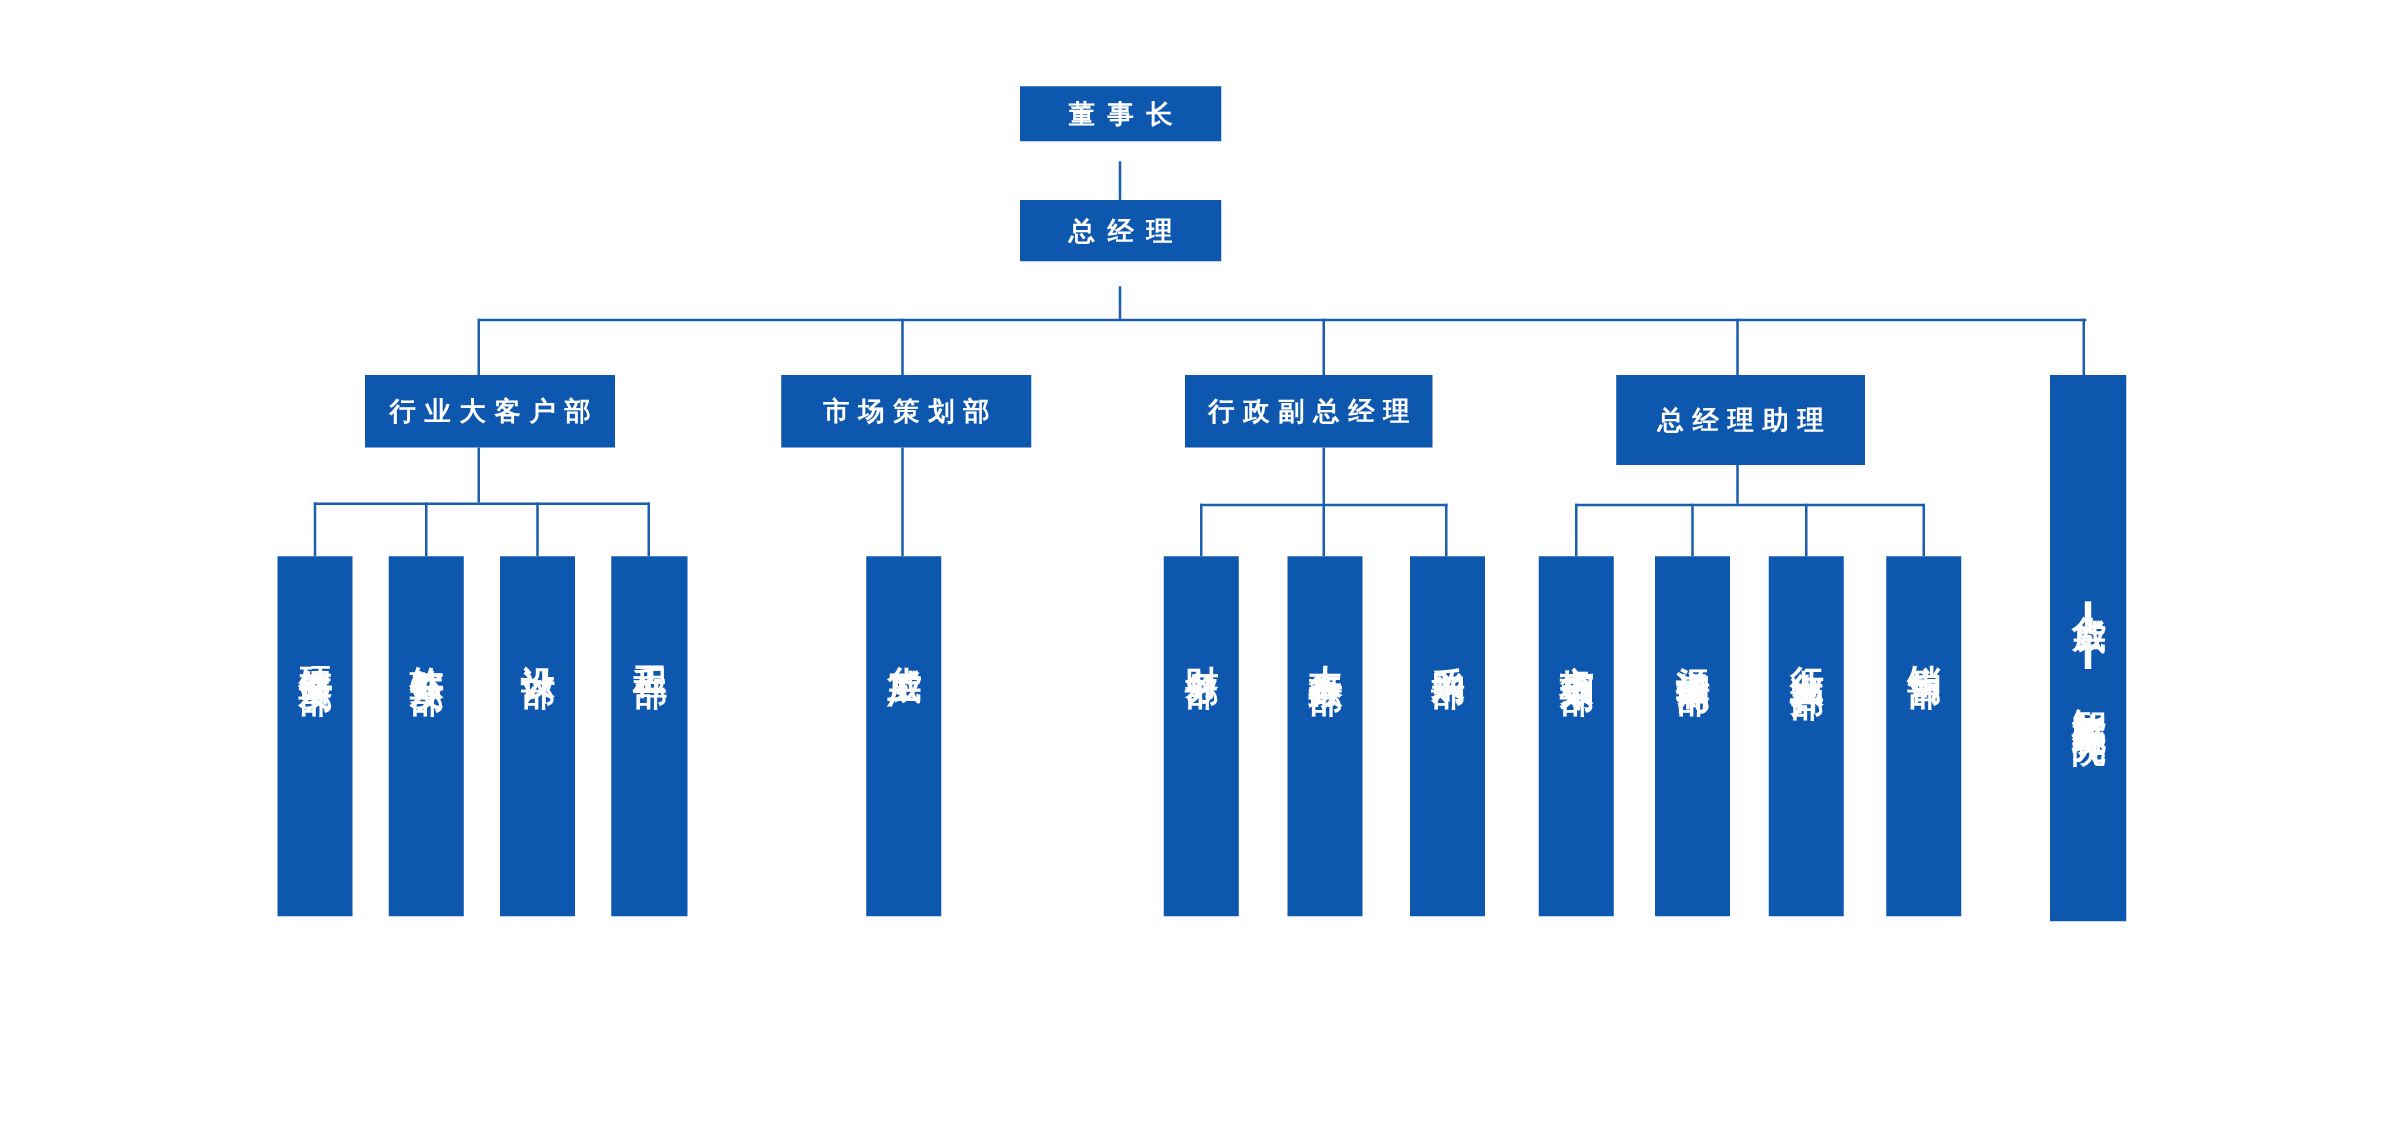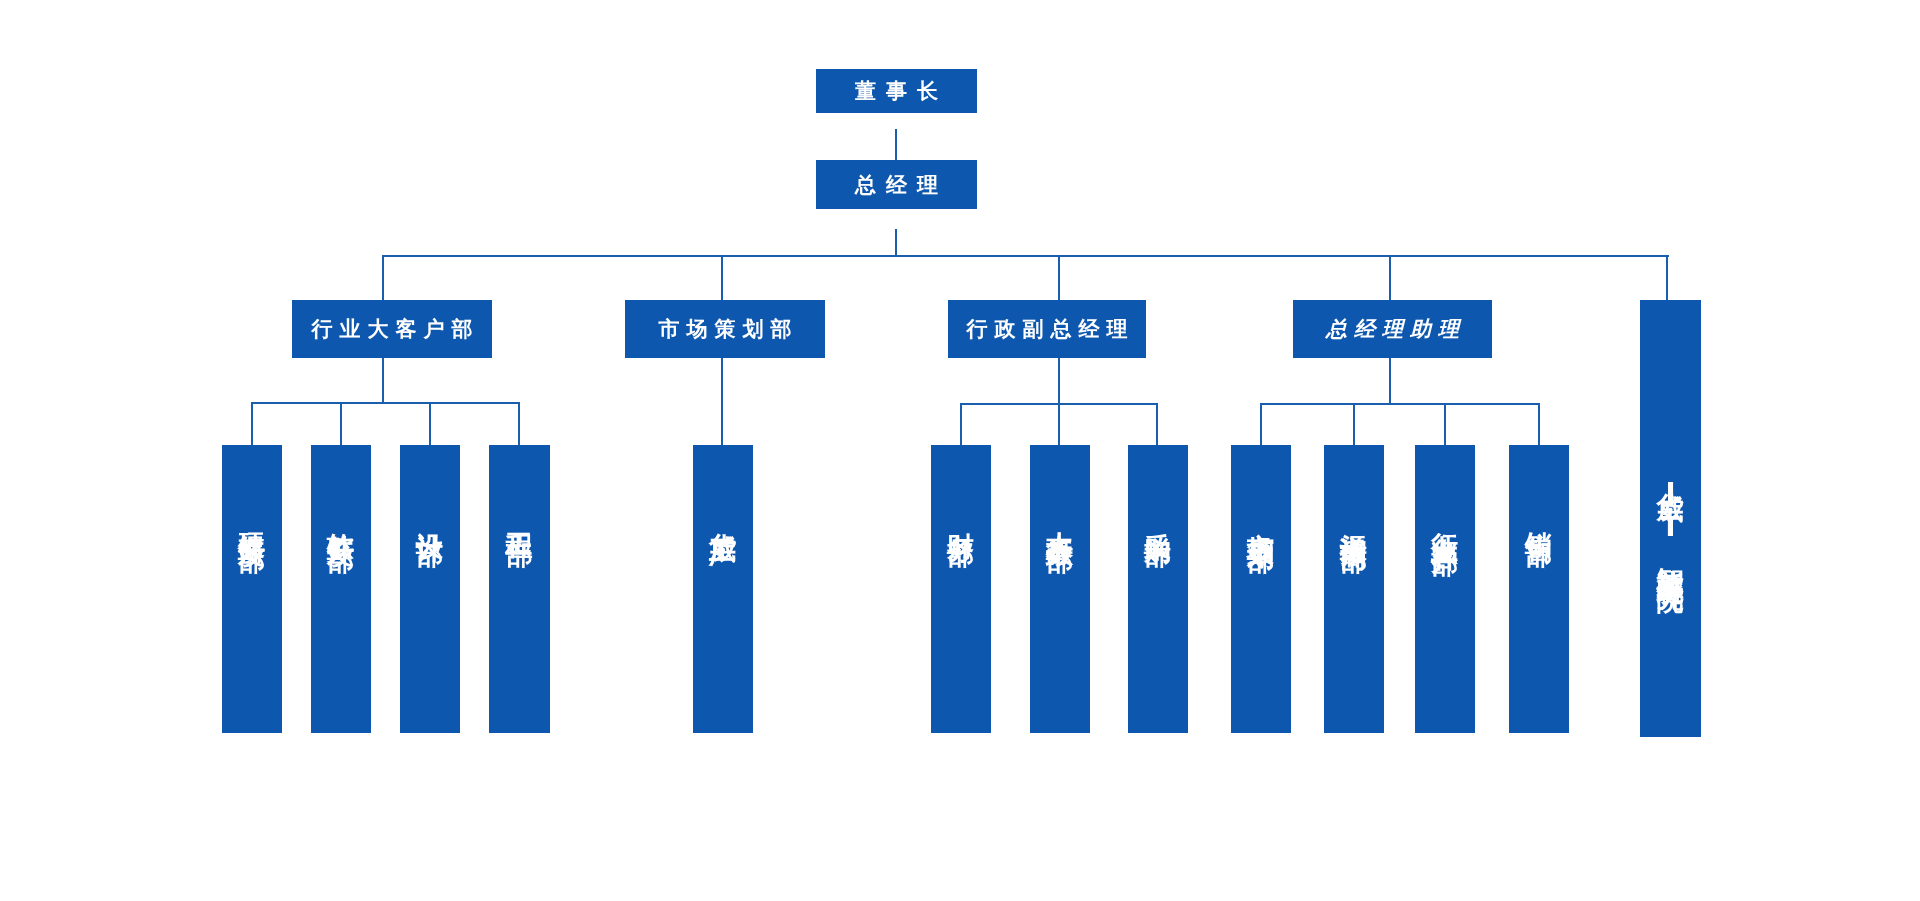--- a/index.html
+++ b/index.html
@@ -92,21 +92,21 @@
 
   <div class="node node-h" style="left:292px; top:300px; width:200px; height:58px;">
     <span>行业大客户部</span>
   </div>
   <div class="node node-h" style="left:625px; top:300px; width:200px; height:58px;">
     <span>市场策划部</span>
   </div>
   <div class="node node-h" style="left:948px; top:300px; width:198px; height:58px;">
     <span>行政副总经理</span>
   </div>
-  <div class="node node-h" style="left:1293px; top:300px; width:199px; height:58px;font-style:italic;">
+  <div class="node node-h" style="left:1293px; top:300px; width:199px; height:72px;">
     <span>总经理助理</span>
   </div>
 
   <div class="node node-tall" style="left:1640px; top:300px; width:61px; height:437px;">
     <span>华威IT智能系统研究院</span>
   </div>
 
   <div class="node node-v" style="left:222px; top:445px; width:60px; height:288px;">
     <span>硬件研发部</span>
   </div>

